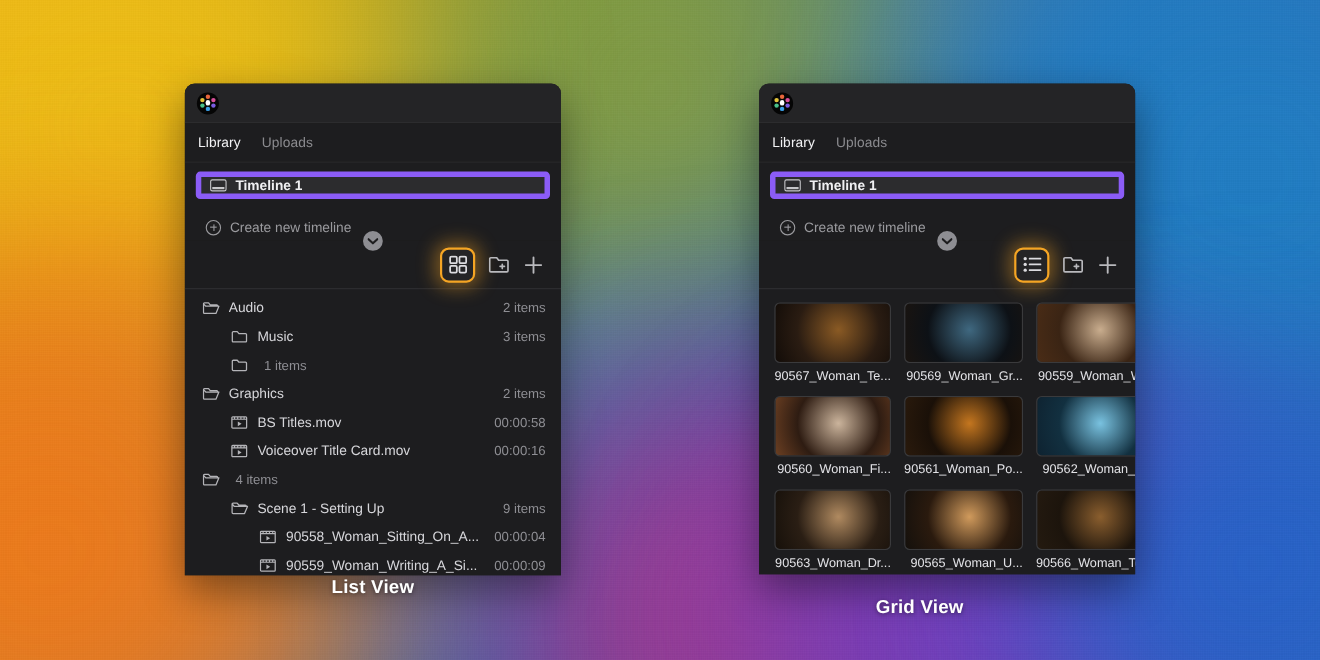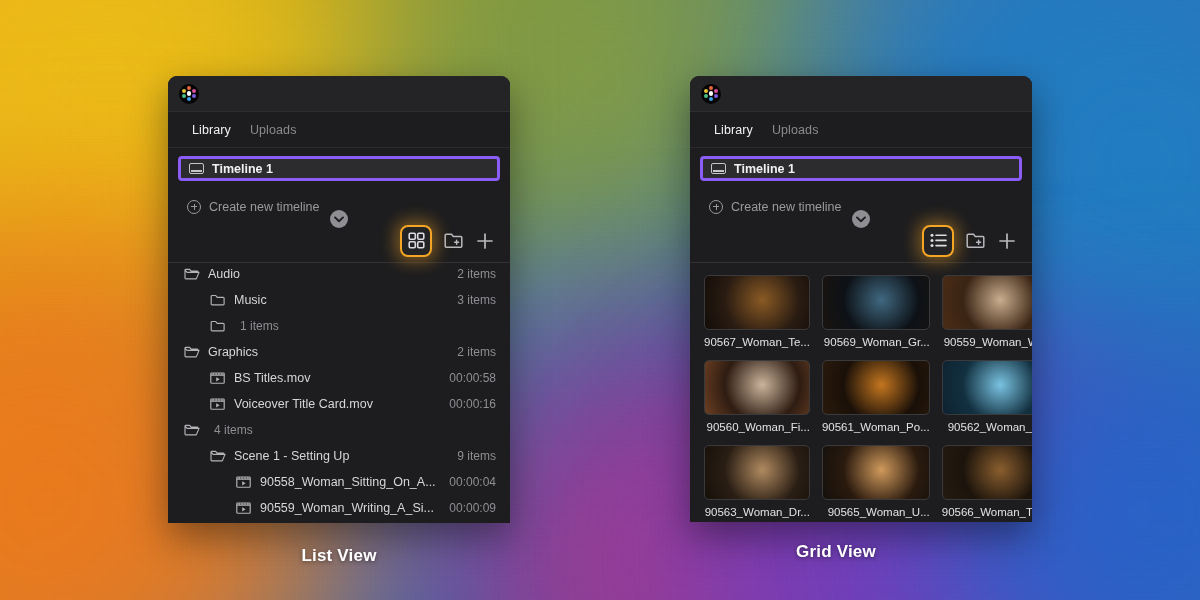--- a/index.html
+++ b/index.html
@@ -116,21 +116,21 @@
     border-radius: 50%;
     display: block;
   }
 
   
   .tabs {
     height: 36px;
     display: flex;
     align-items: center;
     gap: 19px;
-    padding-left: 24px;
+    padding-left: 12px;
     background: #1d1d1f;
     border-bottom: 1px solid #2b2b2d;
     font-size: 12.5px;
   }
   .tab { color: #8b8b8f; letter-spacing: 0.1px; cursor: default; }
   .tab.active { color: #f2f2f4; }
 
   
   .timeline-area {
     padding: 8px 10px 0 10px;
@@ -141,21 +141,21 @@
     height: 25px;
     display: flex;
     align-items: center;
     gap: 8px;
     padding: 0 8px;
     border-radius: 4px;
     font-size: 12.5px;
   }
   .timeline-row.selected {
     background: #2c2c2e;
-    border: 3px solid #8b5cf6;
+    border: 5px solid #8b5cf6;
     color: #f0f0f2;
     font-weight: bold;
   }
   .timeline-row.create {
     color: #9a9a9e;
     margin-top: 13px;
     padding-left: 9px;
   }
   .tl-icon { width: 15px; height: 11px; border: 1.4px solid #c6c6c9; border-radius: 2px; flex: none; position: relative; }
   .tl-icon::after { content:""; position:absolute; left:1px; right:1px; bottom:1px; height:2.5px; background:#c6c6c9; }
@@ -208,21 +208,21 @@
     background: #242426;
     box-shadow: 0 0 16px 5px rgba(245,165,36,0.42);
     color: #dcdce0;
   }
 
   
   .list-body { background: #1d1d1f; padding-top: 4px; }
   .list-row {
     height: 26px;
     display: flex;
-    align-items: flex-start;
+    align-items: center;
     font-size: 12.5px;
     color: #d6d6da;
     padding-right: 14px;
   }
   .list-row .lbl { flex: 1; overflow: hidden; white-space: nowrap; text-overflow: ellipsis; }
   .list-row .meta { color: #8e8e93; font-size: 12px; flex: none; margin-left: 6px; }
   .row-icon { flex: none; margin-right: 8px; display: flex; align-items: center; }
   .ind-0 { padding-left: 16px; }
   .ind-1 { padding-left: 42px; }
   .ind-2 { padding-left: 68px; }
@@ -258,21 +258,21 @@
   .caption {
     position: absolute;
     font-size: 17px;
     font-weight: bold;
     color: #ffffff;
     text-shadow: 0 1px 4px rgba(0,0,0,0.45);
     letter-spacing: 0.2px;
     white-space: nowrap;
     transform: translateX(-50%);
   }
-  #caption-list { left: 339px; top: 546px; }
+  #caption-list { left: 339px; top: 524px; }
   #caption-grid { left: 836px; top: 542px; }
 </style>
 </head>
 <body>
 
 <div id="stage">
 
   <div class="bg-base"></div>
   <div class="bg-blob blob-green"></div>
   <div class="bg-blob blob-yellow"></div>

